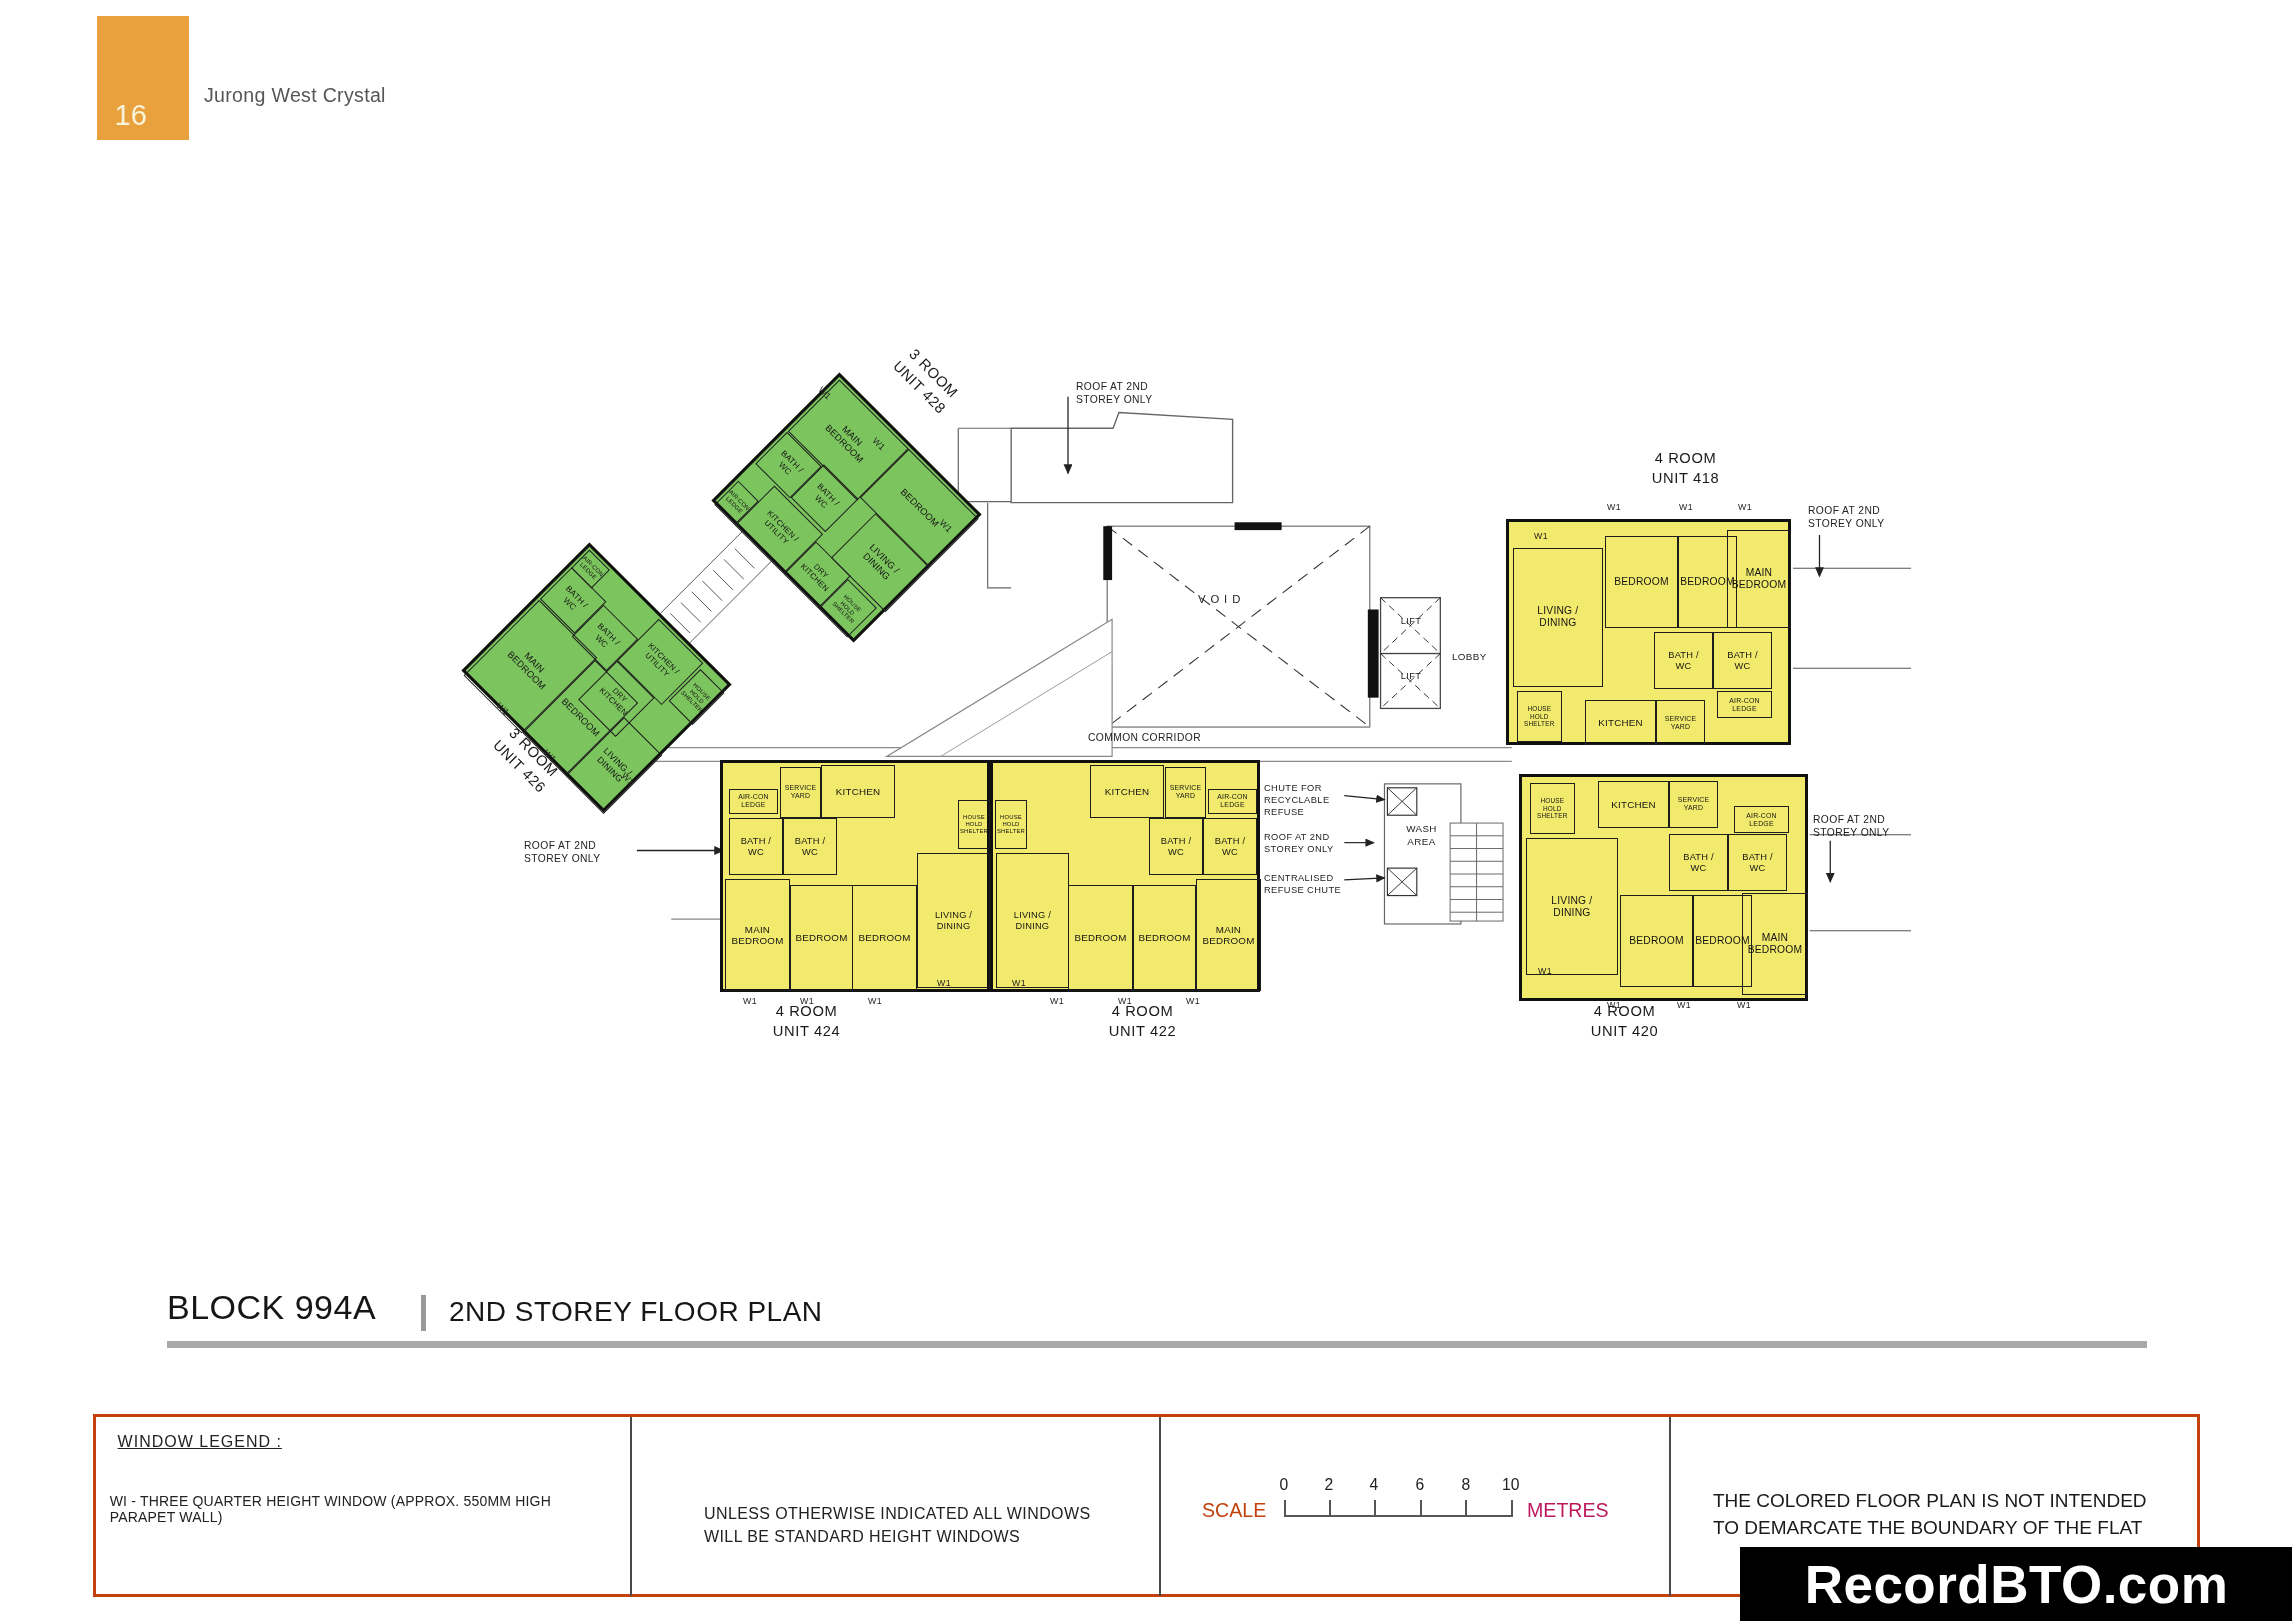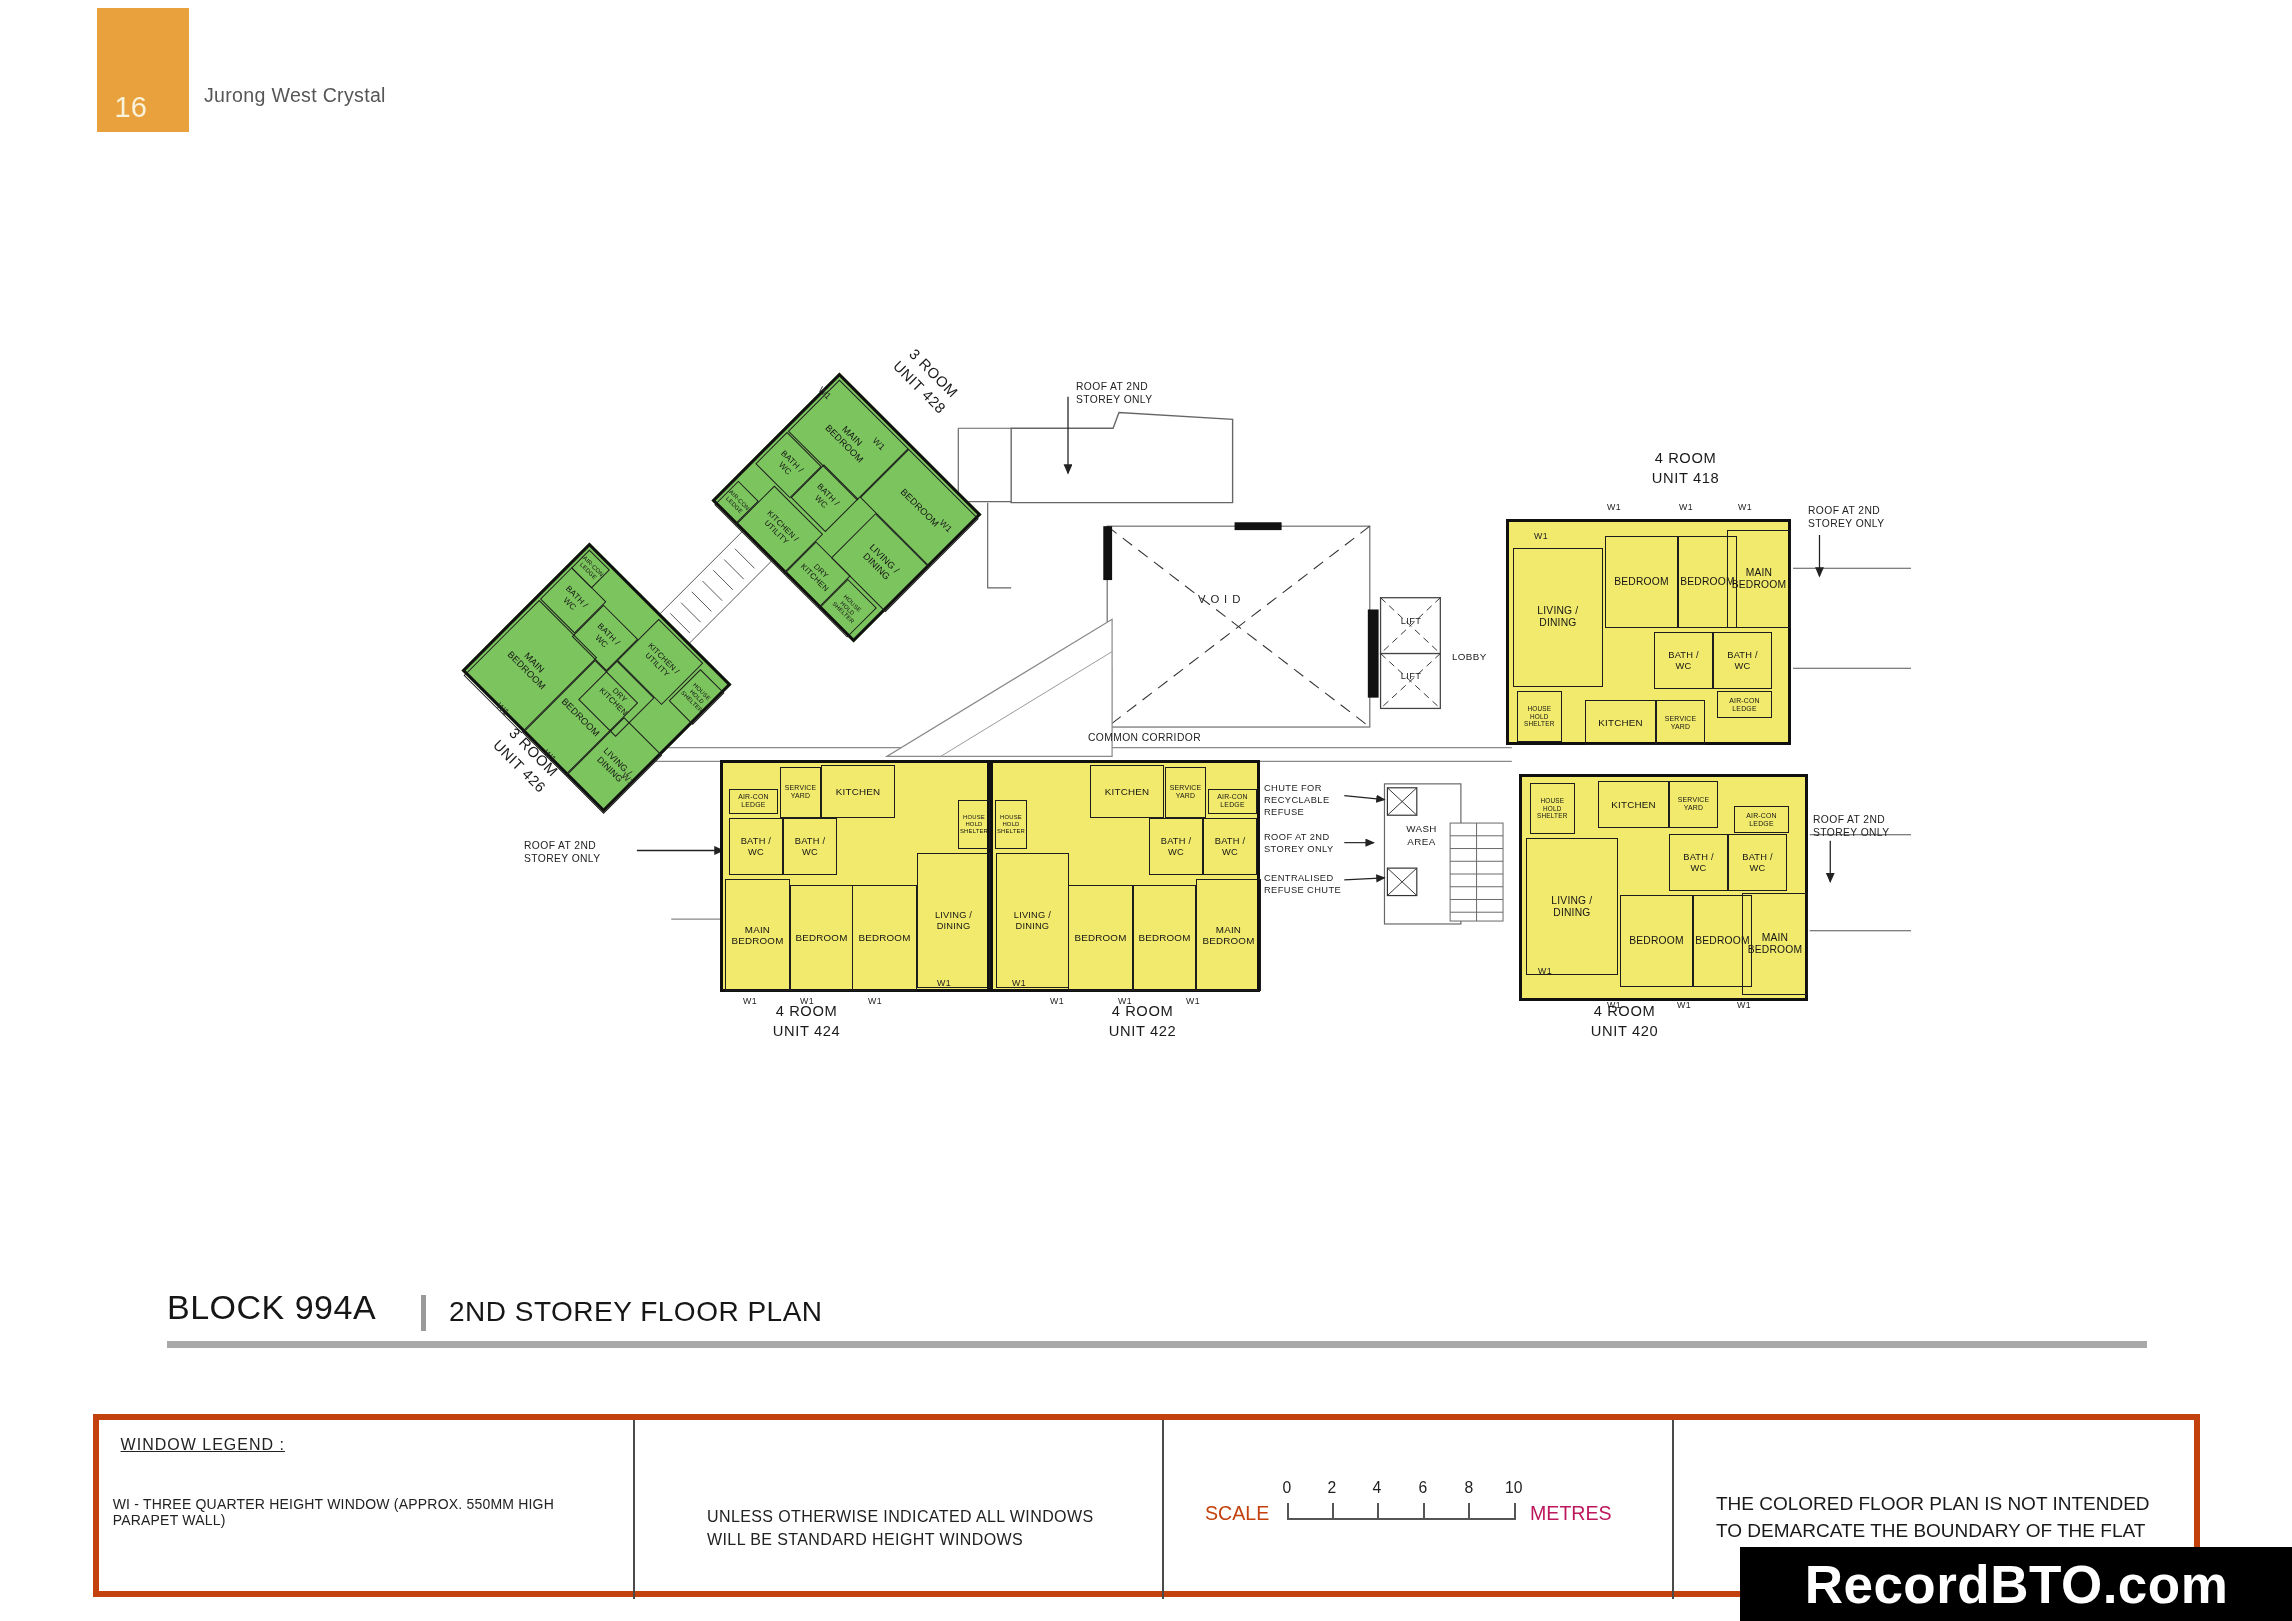--- a/index.html
+++ b/index.html
@@ -1,21 +1,21 @@
 <!DOCTYPE html>
 <html><head>
 <meta charset="utf-8">
 <style>
   html,body{margin:0;padding:0;background:#ffffff;}
   #page{position:relative;width:2293px;height:1621px;background:#fff;overflow:hidden;
         font-family:"Liberation Sans",sans-serif;color:#1c1c1c;}
   .abs{position:absolute;}
   .pre{white-space:pre-line;}
   
-  #page-number-box{left:97px;top:8px;width:92px;height:124px;background:#e8a13c;
+  #page-number-box{left:97px;top:16px;width:92px;height:124px;background:#e8a13c;
     display:flex;align-items:flex-end;padding:0 0 7.8px 17.6px;box-sizing:border-box;}
   #page-number-box span{font-size:29px;color:#faf3dc;}
   #project-name{left:204px;top:84px;font-size:19.6px;color:#565656;letter-spacing:0.3px;}
   
   #plan{left:323px;top:245px;width:1588px;height:823px;}
   .unit{position:absolute;box-sizing:border-box;border:3.9px solid #101010;}
   .unit-green{background:#7cc45e;}
   .unit-yellow{background:#f2ea6d;}
   .rot45{transform:rotate(45deg);}
   .room{position:absolute;box-sizing:border-box;border:1.5px solid #1d1d1d;
@@ -28,21 +28,21 @@
   #void-label{letter-spacing:4.9px;font-size:11.3px;}
   .lift-label{text-align:center;font-size:9.3px;}
   .svg-layer{position:absolute;left:0;top:0;}
   
   #block-title{left:167px;top:1288px;font-size:34px;color:#161616;letter-spacing:0.5px;}
   #title-divider{left:421px;top:1295px;width:4.9px;height:36px;background:#9a9a9a;}
   #plan-title{left:449px;top:1296px;font-size:28px;color:#161616;letter-spacing:0.5px;}
   #title-rule{left:167px;top:1341px;width:1980px;height:6.9px;background:#a8a8a8;}
   #storey-note{left:167px;top:1360px;font-size:24.5px;color:#111;}
   
-  #legend-table{left:93px;top:1414px;width:2107px;height:183px;border:6px solid #c2410c;box-sizing:border-box;}
+  #legend-table{left:93px;top:1414px;width:2107px;height:183px;border:3px solid #c2410c;box-sizing:border-box;}
   .tbl-divider{position:absolute;top:0;width:2px;height:179px;background:#4a4a4a;}
   #window-legend-title{left:21.6px;top:15.7px;font-size:16px;text-decoration:underline;letter-spacing:1px;color:#222;}
   #window-legend-item{left:13.7px;top:76px;font-size:14px;width:505px;letter-spacing:0.2px;color:#222;}
   #windows-note{left:608px;top:61px;font-size:16px;line-height:1.45;letter-spacing:0.4px;color:#222;margin-top:24px;}
   #scale-label{left:1106px;top:82px;font-size:19.6px;color:#c2410c;}
   #metres-label{left:1431px;top:82px;font-size:19.6px;color:#be185d;}
   #scale-ruler{left:1188px;top:59px;width:229px;height:47px;}
   .tickline{position:absolute;top:23.5px;width:2px;height:15.7px;background:#555;}
   #ruler-base{position:absolute;top:39px;left:0;width:229px;height:2px;background:#555;}
   .ticklabel{position:absolute;top:0;width:23.5px;text-align:center;font-size:15.7px;color:#222;}

